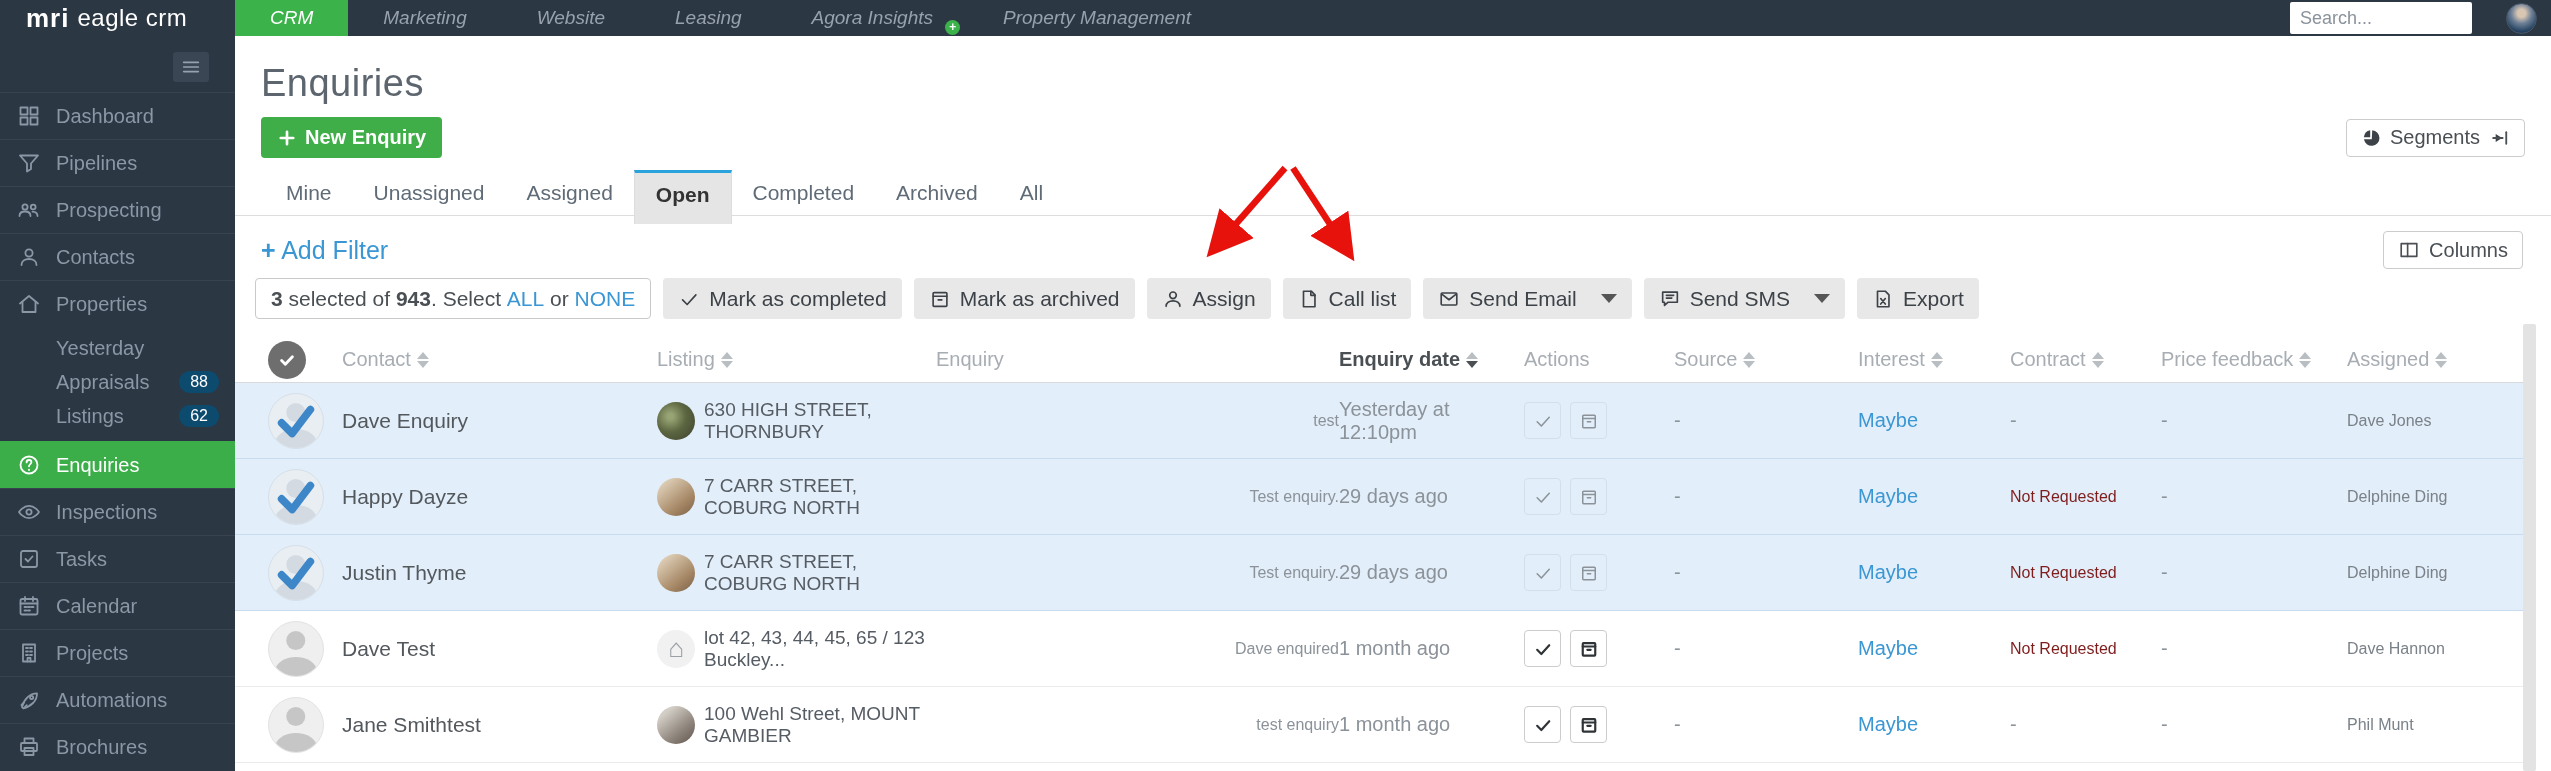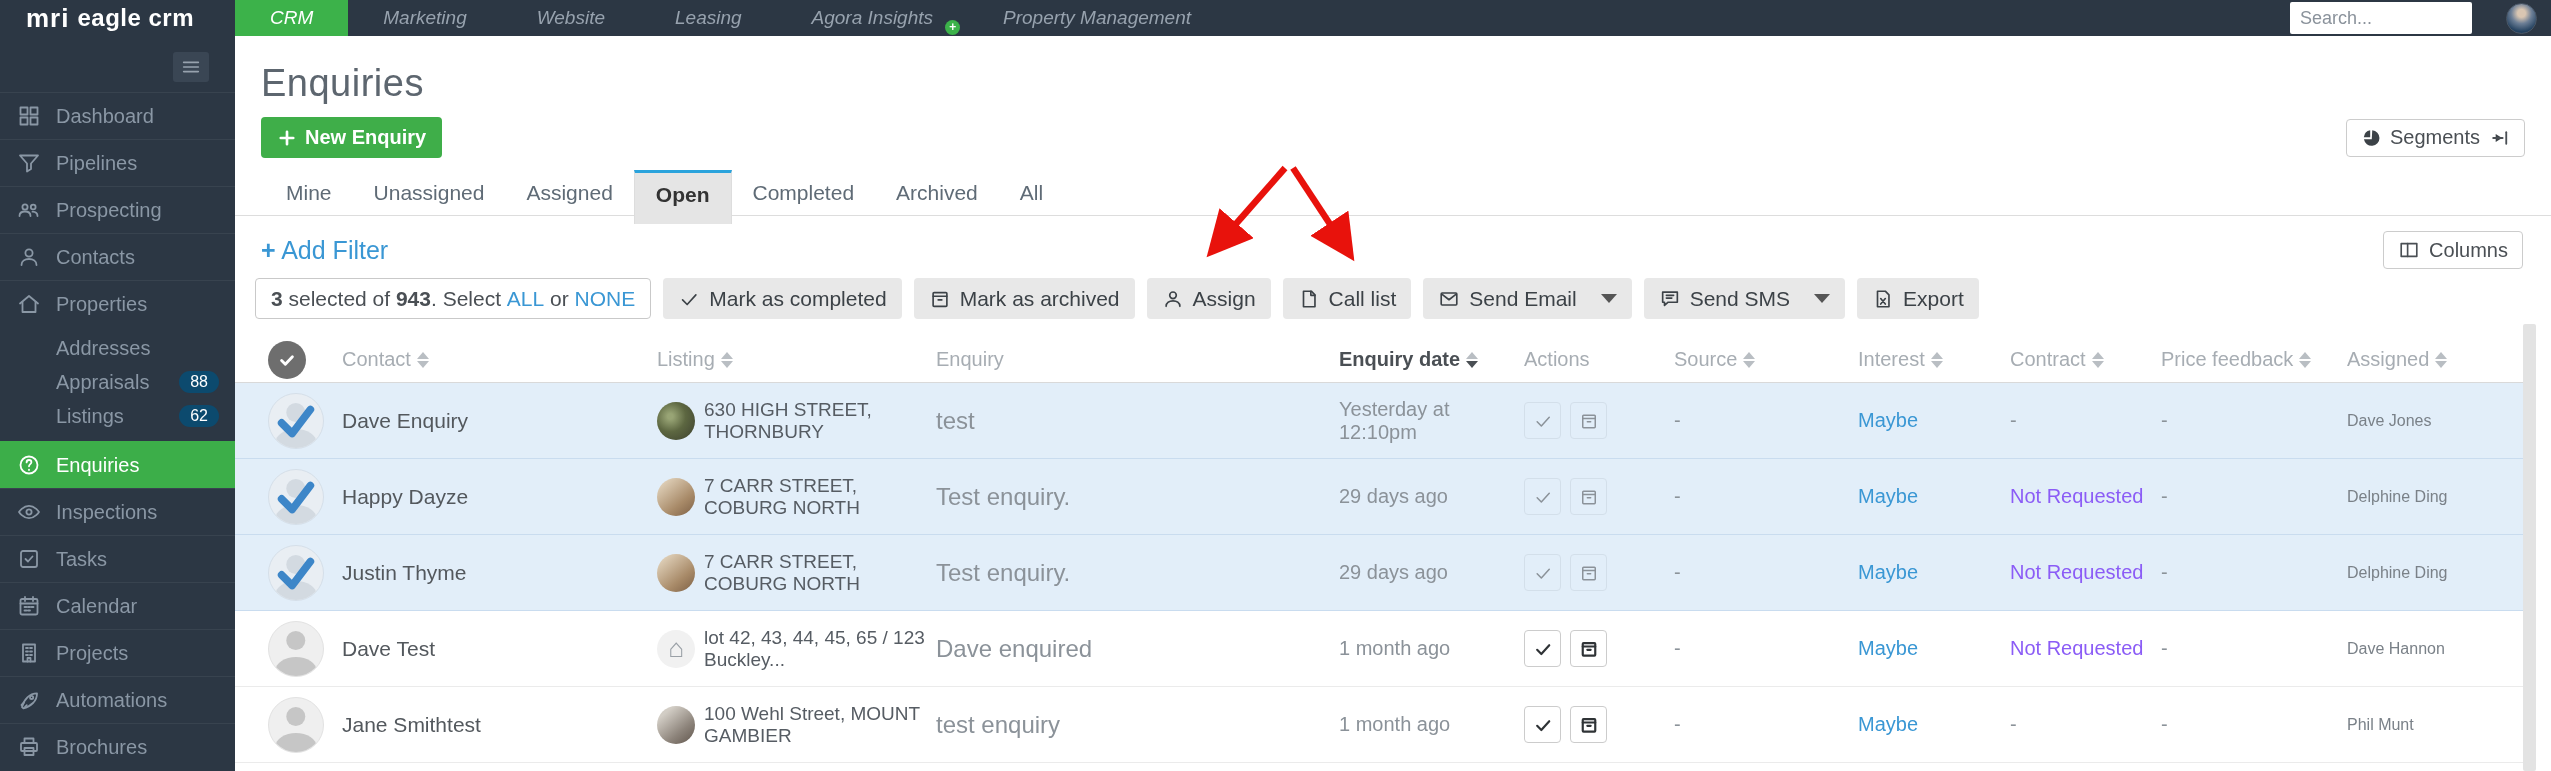--- a/index.html
+++ b/index.html
@@ -3,21 +3,21 @@
 <meta charset="utf-8">
 <style>
   * { margin:0; padding:0; box-sizing:border-box; }
   html,body { width:2551px; height:771px; overflow:hidden; }
   body { font-family:"Liberation Sans", sans-serif; background:#fff; position:relative; }
 
   
   .topbar { position:absolute; top:0; left:0; width:2551px; height:36px; background:#2c3744; display:flex; align-items:stretch; z-index:30; }
   .logo { width:235px; display:flex; align-items:center; padding-left:26px; color:#fff; }
   .logo-mri { font-weight:bold; font-size:26px; letter-spacing:1px; }
-  .logo-rest { font-size:24px; font-weight:bold; margin-left:8px; letter-spacing:0.5px; }
+  .logo-rest { font-size:24px; font-weight:normal; margin-left:8px; letter-spacing:0.5px; }
   .topnav { display:flex; align-items:stretch; }
   .topnav-item { display:flex; align-items:center; padding:0 35px; color:#97a2ae; font-size:19px; cursor:pointer; position:relative;font-style:italic; }
   .topnav-item.active { background:#3cb24a; color:#fff; }
   .plus-badge { position:absolute; right:8px; bottom:1px; width:15px; height:15px; border-radius:50%; background:#3cb24a; color:#fff; font-size:12px; font-weight:bold; line-height:15px; text-align:center; }
   .topbar-right { margin-left:auto; display:flex; align-items:center; padding-right:14px; }
   .search { width:182px; height:32px; border:none; background:#fff; font-size:18px; padding:0 10px; color:#444; border-radius:2px; outline:none; font-family:inherit; }
   .search::placeholder { color:#8a929b; }
   .top-action { display:flex; align-items:center; color:#97a2ae; font-size:19px; margin-left:38px; cursor:pointer; }
   .top-action .ic { display:flex; margin-right:8px; }
   .top-action svg { width:22px; height:22px; }
@@ -90,31 +90,31 @@
   .row.selected .sel-check { display:flex; }
   .sel-check svg { width:46px; height:46px; color:#3d86c8; }
   .avatar-wrap { position:relative; width:56px; height:56px; }
   .c-contact { font-size:21px; color:#53585d; }
   .c-listing { display:flex; align-items:center; font-size:19px; color:#565c63; }
   .thumb { width:38px; height:38px; border-radius:50%; margin-right:9px; flex:none; display:flex; align-items:center; justify-content:center; }
   .thumb.photo-green { background:radial-gradient(circle at 35% 38%, #98a475 8%, #5d6741 45%, #3b3f2e 100%); }
   .thumb.photo-tan { background:linear-gradient(140deg, #dcccb4 15%, #a88a68 65%, #7c5f45 100%); }
   .thumb.photo-gray { background:linear-gradient(140deg, #d2cdc5 20%, #8d847b 65%, #60554c 100%); }
   .thumb.house-icon { background:#f1f1f1; color:#9aa0a6; font-size:26px; }
-  .c-enquiry { font-size:24px; color:#8b9299; }
+  .c-enquiry { font-size:16px; color:#8b9299;text-align:right; }
   .c-date { font-size:20px; color:#8b9299; }
   .c-actions { display:flex; gap:9px; }
   .mini-btn { width:37px; height:37px; border-radius:4px; display:flex; align-items:center; justify-content:center; cursor:pointer; }
   .row.selected .mini-btn { border:1px solid #d3dfea; color:#8b9299; background:transparent; }
   .row:not(.selected) .mini-btn { border:1px solid #ccc; background:#fff; color:#2f3336; }
   .mini-btn svg { width:20px; height:20px; }
   .row:not(.selected) .mini-btn svg { stroke-width:2.6; }
   .c-plain { font-size:20px; color:#8b9299; }
   .c-link { font-size:20px; color:#3a97d4; cursor:pointer; }
-  .c-neg { font-size:20px; color:#8b5cf6; }
+  .c-neg { font-size:16px; color:#7f1d1d; }
   .c-assigned { font-size:16px; color:#7a8188; }
 
   .vscroll { position:absolute; top:324px; right:15px; width:13px; height:447px; background:#e3e3e3; border-radius:2px; z-index:25; cursor:pointer; }
 
   .arrows { position:absolute; top:0; left:0; width:2551px; height:771px; pointer-events:none; z-index:40; }
 
   svg.icn { fill:none; stroke:currentColor; stroke-width:1.8; stroke-linecap:round; stroke-linejoin:round; }
 </style>
 </head>
 <body>
@@ -201,21 +201,21 @@
         <span class="ic">
           <svg class="icn" viewBox="0 0 24 24">
             <path d="M3 11.5 12 4l9 7.5"></path>
             <path d="M5.5 10v10h13V10"></path>
           </svg>
         </span>
         <span>Properties</span>
       </div>
       <div class="subwrap">
         <div class="side-item sub">
-          <span>Addresses</span>
+          <span>Yesterday</span>
         </div>
         <div class="side-item sub">
           <span>Appraisals</span>
           <span class="badge">88</span>
         </div>
         <div class="side-item sub">
           <span>Listings</span>
           <span class="badge">62</span>
         </div>
       </div>

